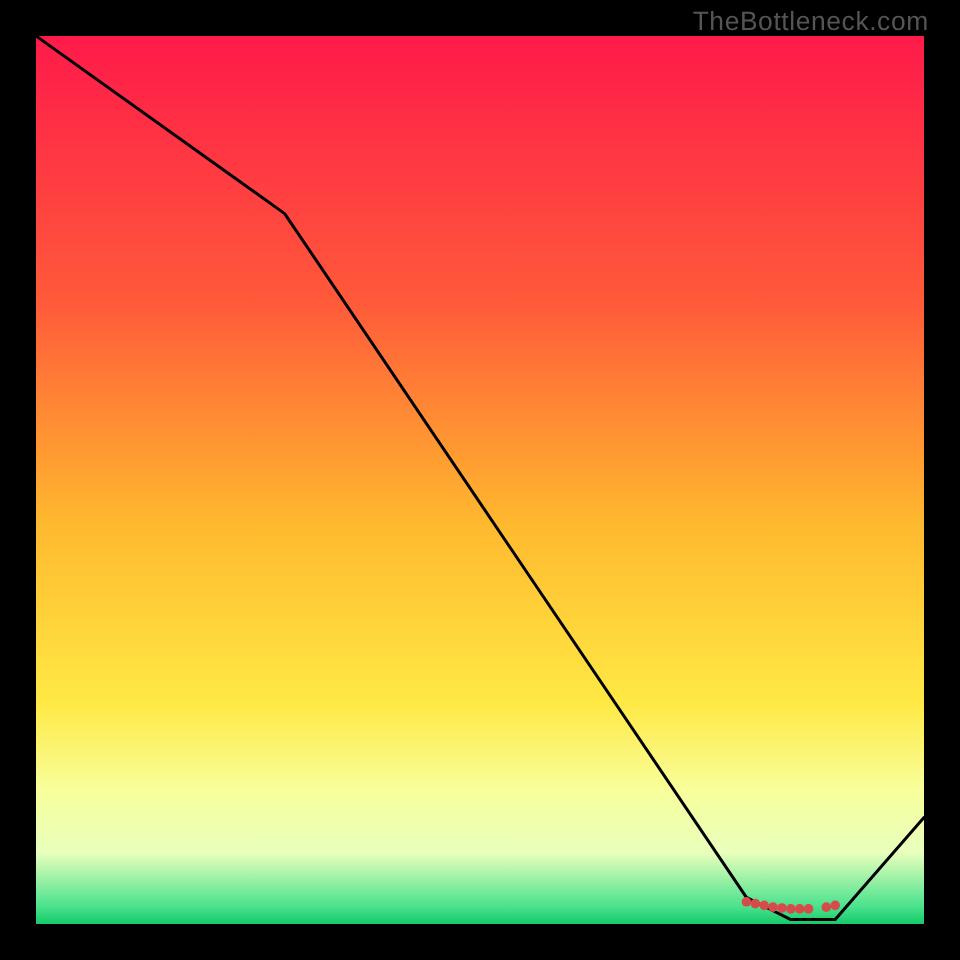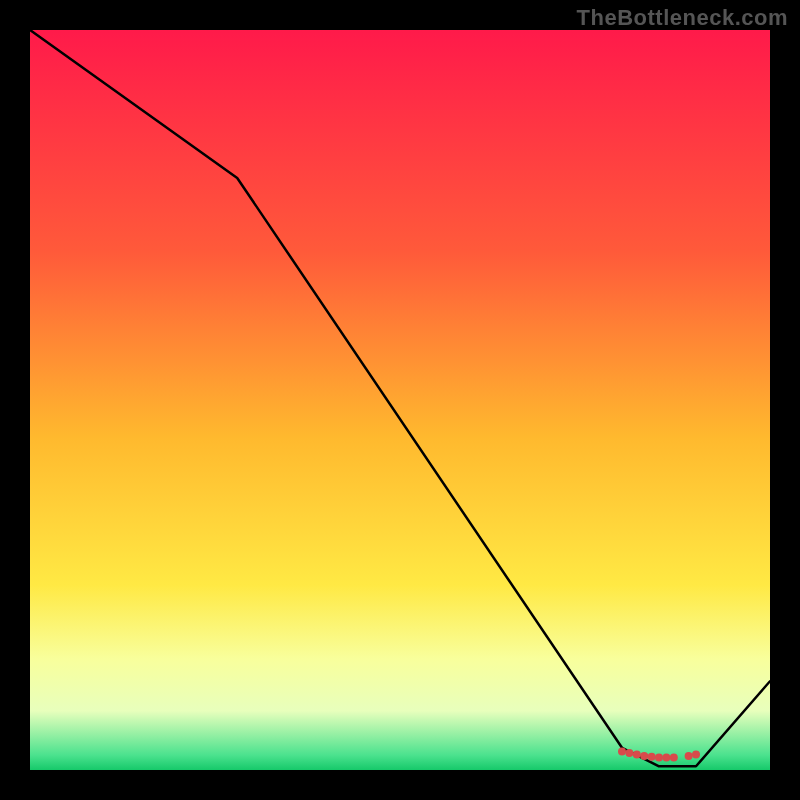--- a/index.html
+++ b/index.html
@@ -6,24 +6,24 @@
   body {
     width: 800px;
     height: 800px;
     background: #000;
     position: relative;
     font-family: Arial, sans-serif;
   }
   .watermark {
     position: absolute;
     top: 5px;
-    right: 12px;
+    right: 26px;
     color: #555;
     font-size: 22px;
-    font-weight: bold;
+    font-weight: normal;
     letter-spacing: 0.5px;
     z-index: 3;
   }
   .plot-area {
     position: absolute;
     left: 30px;
     top: 30px;
     width: 740px;
     height: 740px;
     overflow: hidden;

